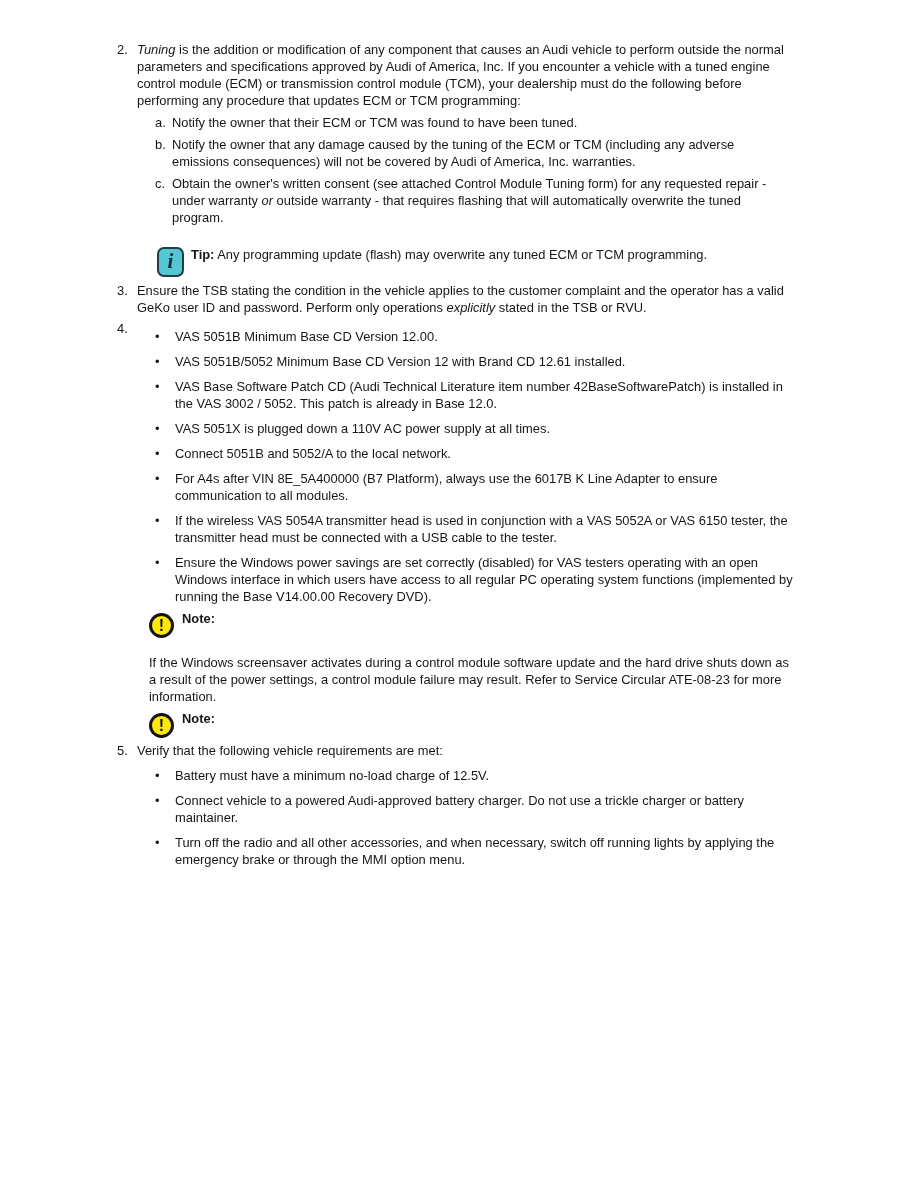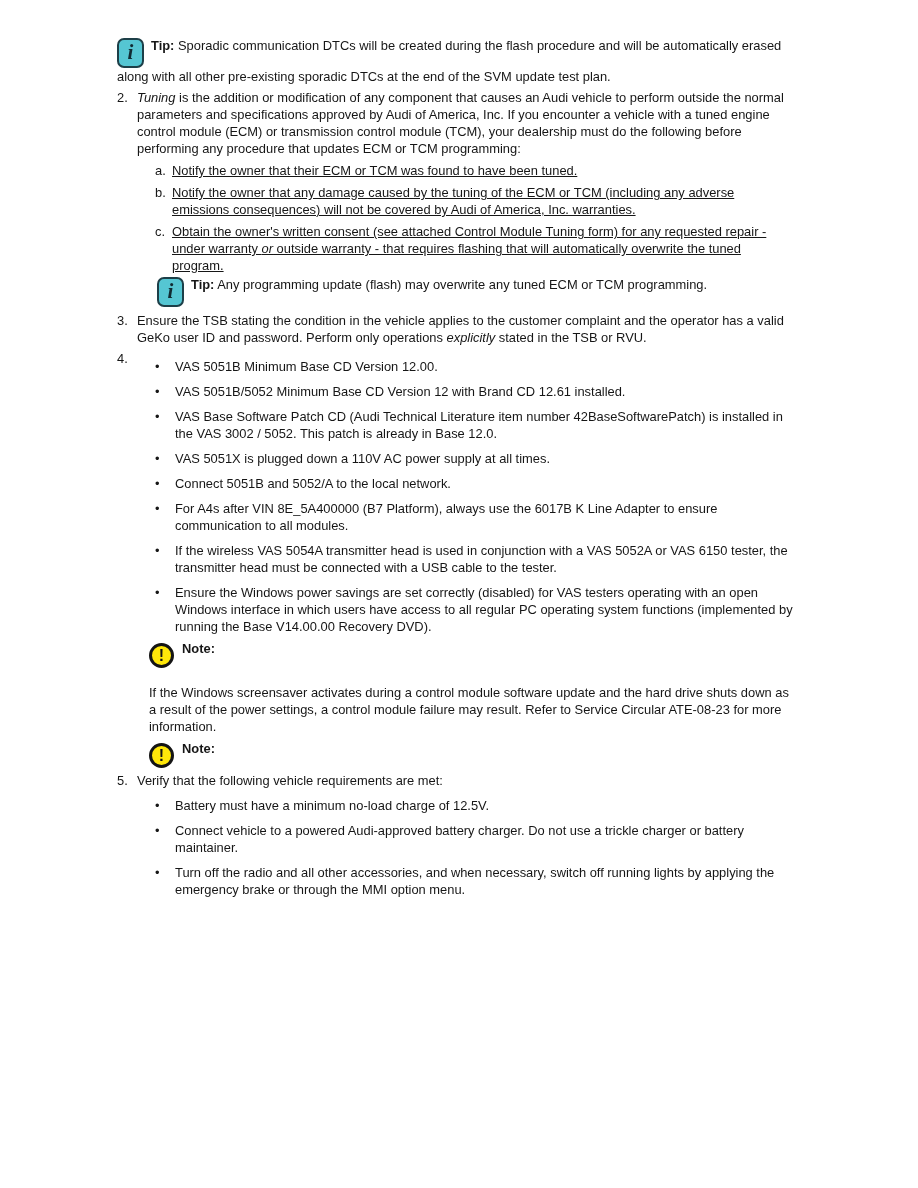--- a/index.html
+++ b/index.html
@@ -59,37 +59,36 @@
   .note-body { margin-top: 16px; }
 
   
   .nitem { display: flex; margin-top: 4px; }
   .num { flex: 0 0 20px; }
   .nbody { flex: 1; min-width: 0; }
 
   
   .subitem { display: flex; margin-left: 18px; margin-top: 5px; }
   .snum { flex: 0 0 17px; }
-  .sbody { flex: 1; min-width: 0; text-decoration: underline; }
+  .sbody { flex: 1; min-width: 0; }
 
   
   .bitem { display: flex; margin-left: 18px; margin-top: 8px; }
   .bmark { flex: 0 0 20px; text-align: left; }
   .btext { flex: 1; min-width: 0; }
 
   .tip-top { margin-top: 0; }
-  .tip-inner { margin-left: 20px; margin-top: 2px; }
+  .tip-inner { margin-left: 20px; margin-top: 20px; }
   .item3-gap { margin-top: 5px; }
 </style>
 </head>
 <body>
 
 <div class="content">
 
-  <p class="para tip-top"><span class="tip-icon"><span class="glyph">i</span></span><b>Tip:</b> <span>Sporadic communication DTCs will be created during the flash procedure and will be automatically erased along with all other pre-existing sporadic DTCs at the end of the SVM update test plan.</span></p>
 
   <div class="nitem">
     <span class="num">2.</span>
     <div class="nbody">
       <p class="para"><i>Tuning</i><span> is the addition or modification of any component that causes an Audi vehicle to perform outside the normal parameters and specifications approved by Audi of America, Inc. If you encounter a vehicle with a tuned engine control module (ECM) or transmission control module (TCM), your dealership must do the following before performing any procedure that updates ECM or TCM programming:</span></p>
 
       <div class="subitem">
         <span class="snum">a.</span>
         <p class="para sbody">Notify the owner that their ECM or TCM was found to have been tuned.</p>
       </div>

